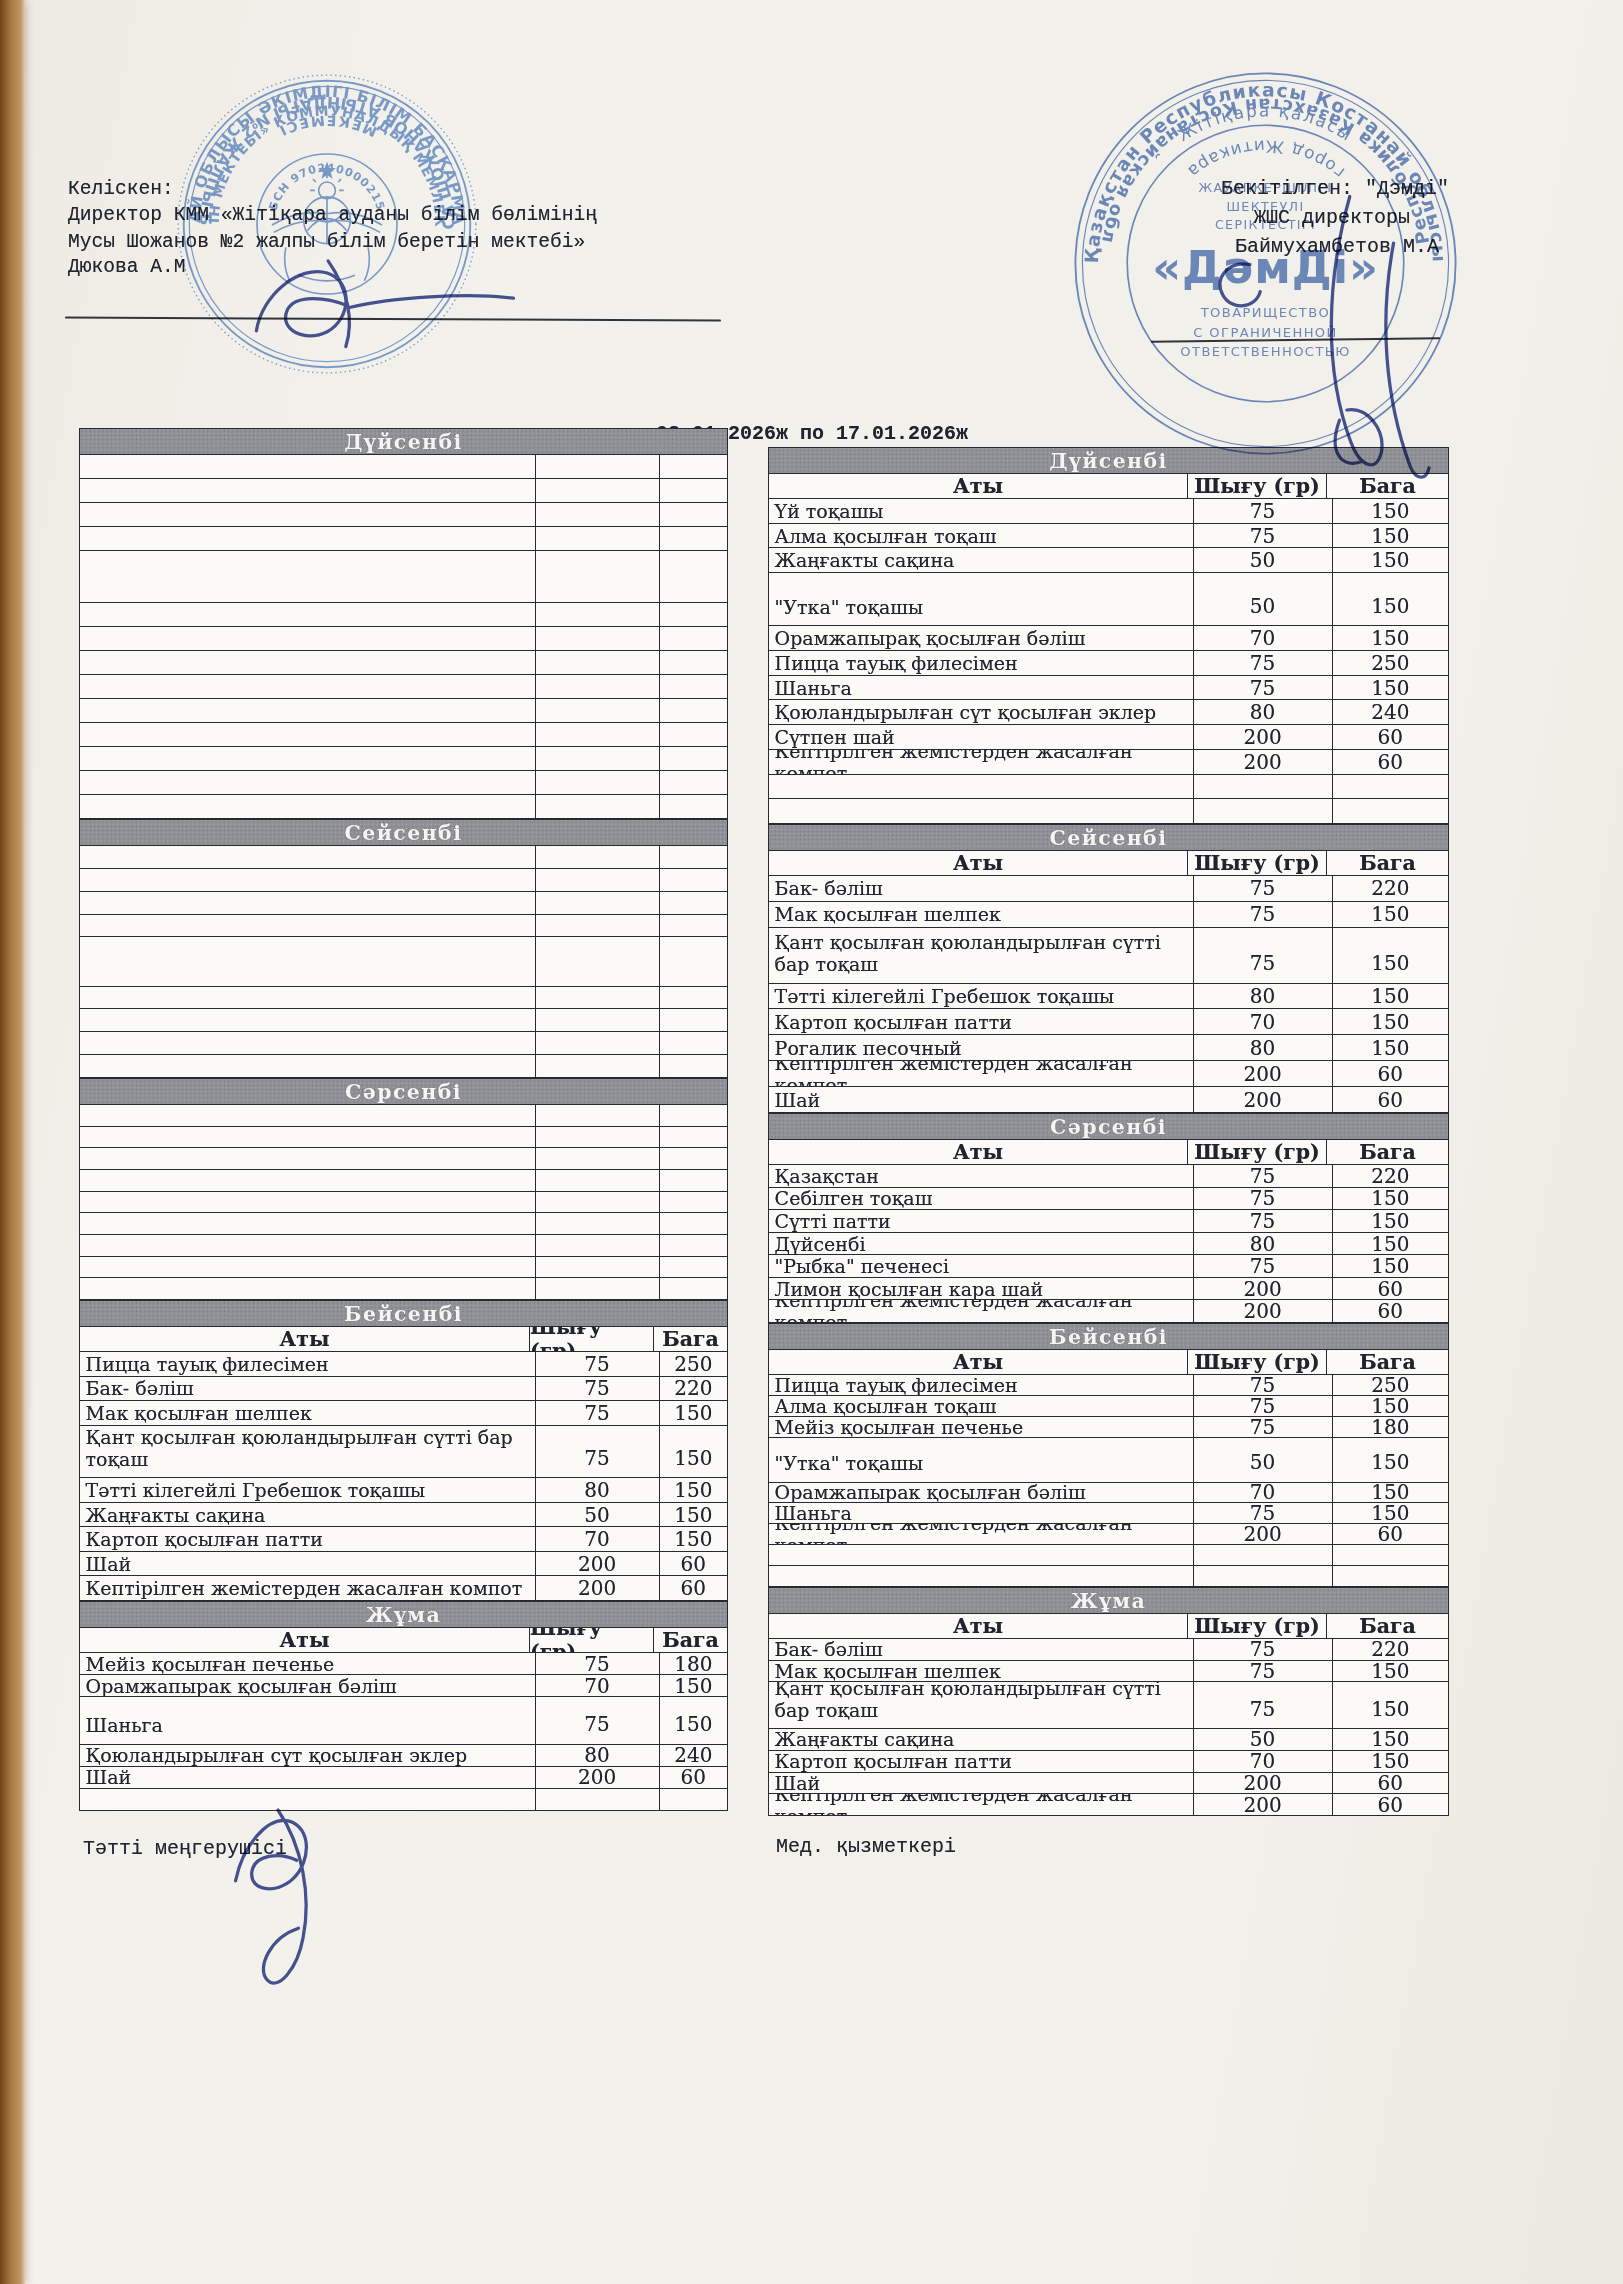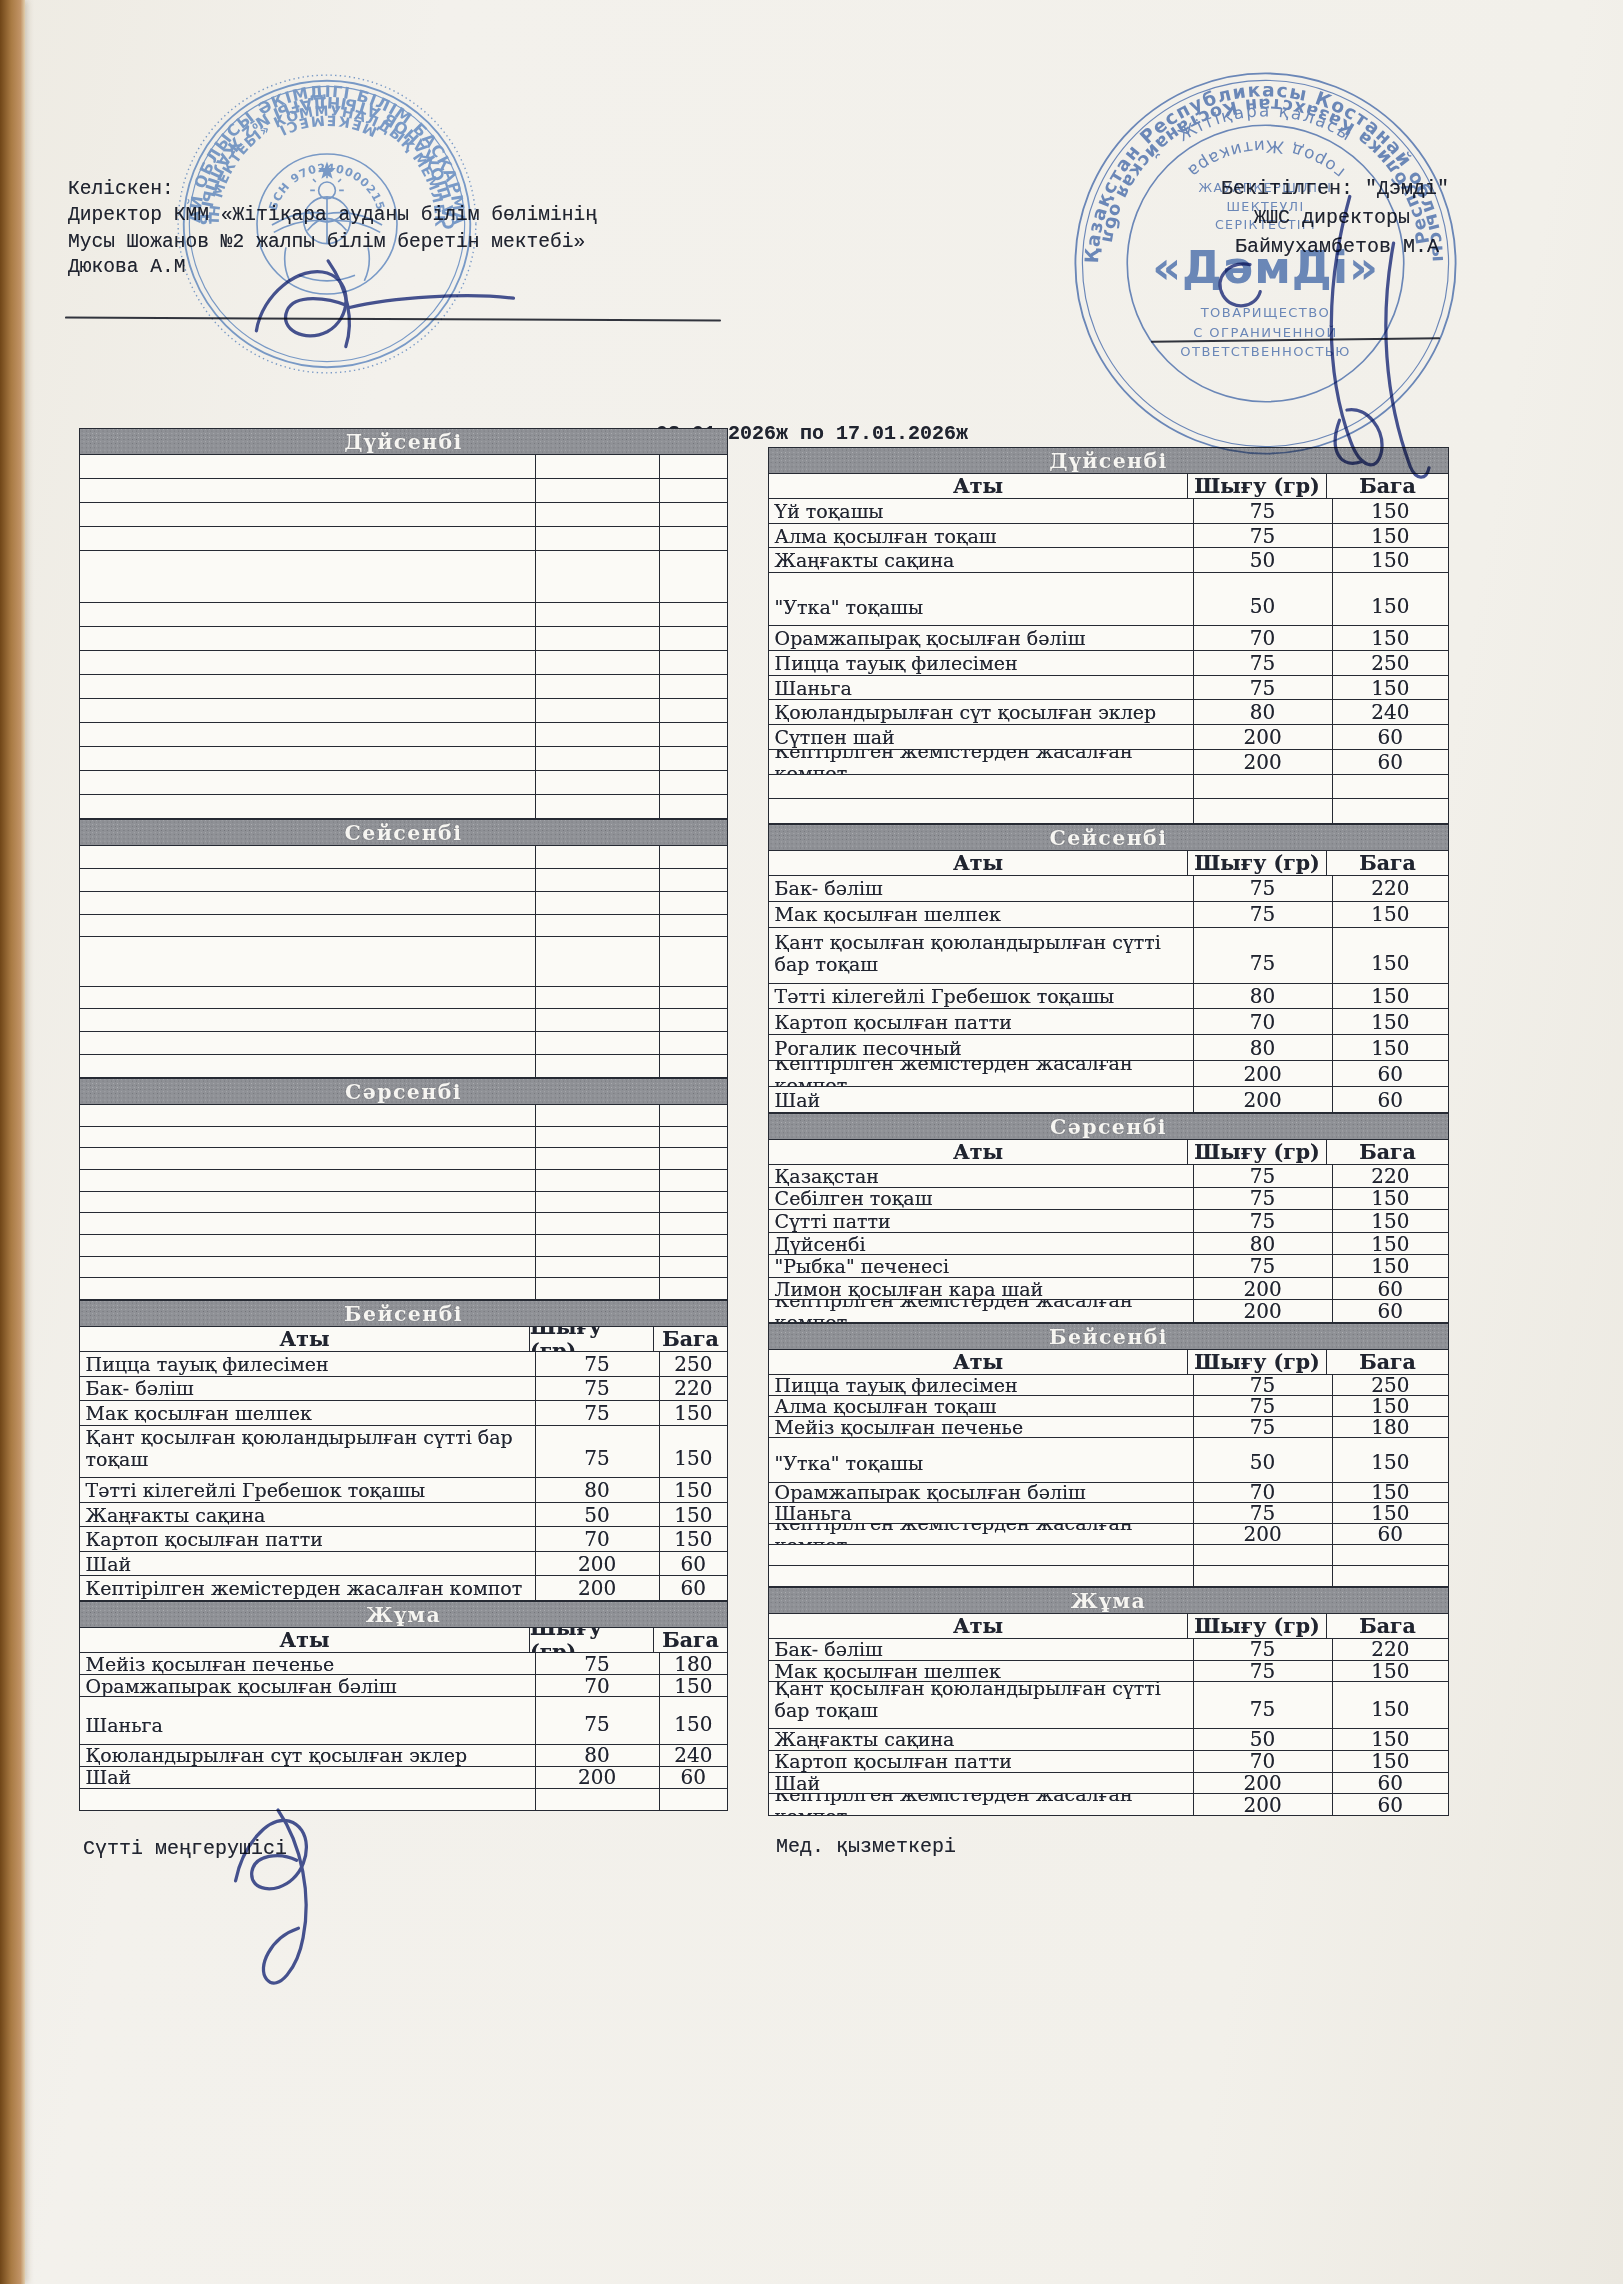--- a/index.html
+++ b/index.html
@@ -597,21 +597,21 @@
           <div class="cell c-price">60</div>
         </div>
         <div class="row">
           <div class="cell c-name">Кептірілген жемістерден жасалған компот</div>
           <div class="cell c-gr">200</div>
           <div class="cell c-price">60</div>
         </div>
       </div>
     </div>
 
-  <div class="txt footer-txt" style="left:83px;top:1837px;">Сүтті меңгерушісі</div>
+  <div class="txt footer-txt" style="left:83px;top:1837px;">Тәтті меңгерушісі</div>
   <div class="txt footer-txt" style="left:776px;top:1835px;">Мед. қызметкері</div>
 
   <svg class="stampsvg" style="left:173px;top:70px;" width="308" height="308" viewBox="0 0 660 660">
     <g fill="none" stroke="#6d96d2">
       <circle cx="330" cy="330" r="319" stroke-width="3" stroke-dasharray="3 7"></circle>
       <circle cx="330" cy="330" r="307" stroke-width="4"></circle>
       <circle cx="330" cy="330" r="295" stroke-width="2.5"></circle>
       <circle cx="330" cy="330" r="150" stroke-width="3.5"></circle>
     </g>
     <defs>

